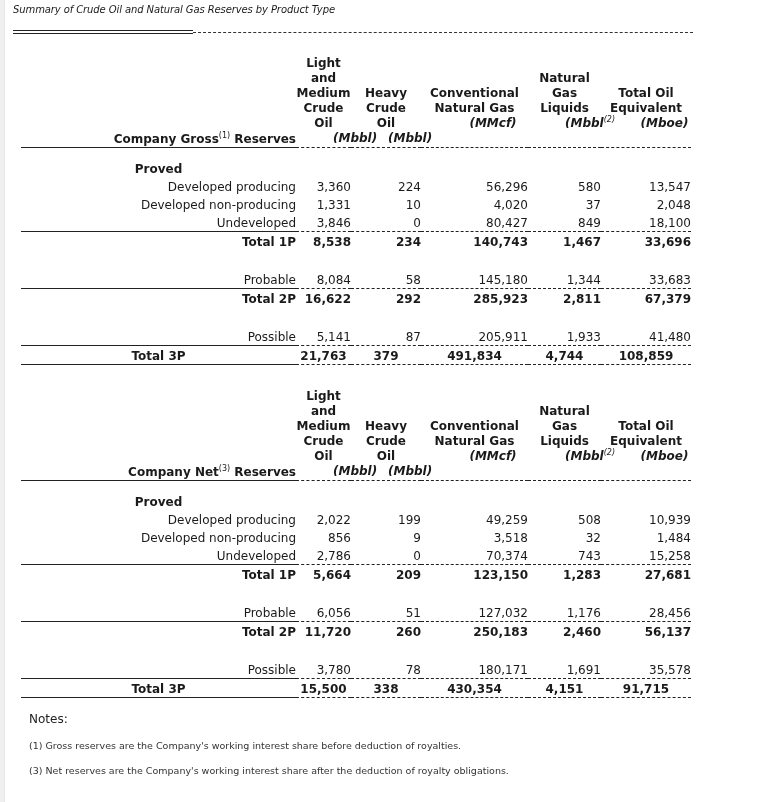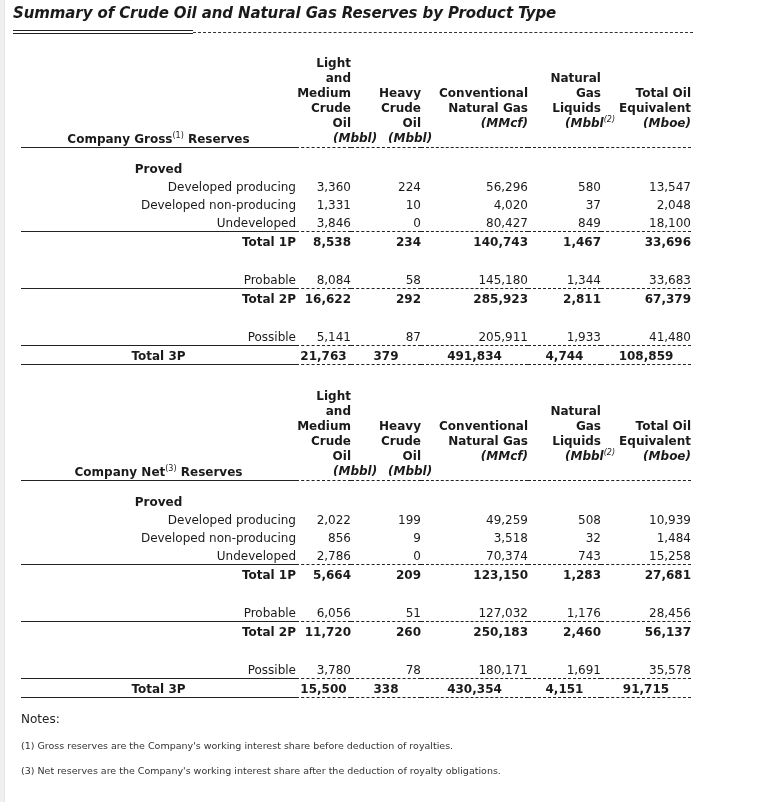--- a/index.html
+++ b/index.html
@@ -10,21 +10,21 @@
       color: #1a1a1a;
       position: relative;
     }
     .left-strip {
       position: absolute; left: 0; top: 0; width: 4px; height: 802px;
       background: #f0f0f0; border-right: 1px solid #e6e6e6;
     }
     .page { position: absolute; left: 13px; top: 0; width: 680px; }
     .title {
       position: absolute; left: 0; top: 4px;
-      font-size: 15px; font-weight: bold; font-style: italic;
+      font-size: 10px; font-weight: normal; font-style: italic;
       color: #1a1a1a; white-space: nowrap; letter-spacing: -0.1px;
     }
     .top-rule {
       position: absolute; left: 0; top: 30px; width: 680px; height: 5px;
     }
     .top-rule .dbl {
       position: absolute; left: 0; top: 0; width: 180px; height: 2px;
       border-top: 1px solid #222; border-bottom: 1px solid #222;
     }
     .top-rule .dash {
@@ -43,38 +43,38 @@
     table.res col.c3 { width: 107px; }
     table.res col.c4 { width: 73px; }
     table.res col.c5 { width: 90px; }
     table.res td, table.res th {
       padding: 0 0 0 0; text-align: right; white-space: nowrap;
       vertical-align: bottom; line-height: 15px;
     }
     table.res th { font-weight: bold; font-size: 12px; line-height: 15px; }
     table.res th .unit { font-style: italic; padding-left: 37px; }
     table.res th.label {
-      text-align: center; padding-bottom: 0;
+      text-align: right; padding-bottom: 0;
     }
     tr.hdr th { border-bottom: 1px solid #222; height: 100px; padding-bottom: 1px; }
-    tr.hdr th.num { border-bottom: 1px dashed #222; }
+    tr.hdr th.num { border-bottom: 1px dashed #222; text-align: center; }
     sup { font-size: 8px; font-weight: normal; vertical-align: 5px; line-height: 0; }
 
     td.lbl { text-align: left; }
     td.indent { padding-left: 19px; }
     tr.section td { font-weight: bold; padding-top: 14px; text-align: center; }
     tr.bold td { font-weight: bold; }
     tr.underline td { border-bottom: 1px dashed #222; margin-top: 17px; }
     tr.underline td.lbl { border-bottom: 1px solid #222; }
     tr.total td { border-bottom: 1px dashed #222; text-align: center; }
     tr.total td.lbl { border-bottom: 1px solid #222; }
     tr.gap td { height: 20px; }
     tr.row td { height: 18px; }
 
-    .notes { position: absolute; left: 8px; top: 712px; }
+    .notes { position: absolute; left: 16px; top: 712px; }
     .notes .head { font-size: 12px; color: #222; }
     .notes .note { font-size: 9.5px; color: #333; margin-top: 15px; line-height: 10px; }
     .notes .note:first-of-type { margin-top: 12px; }
   </style>
 </head>
 <body>
 
 <div class="left-strip"></div>
 
 <div class="page">

